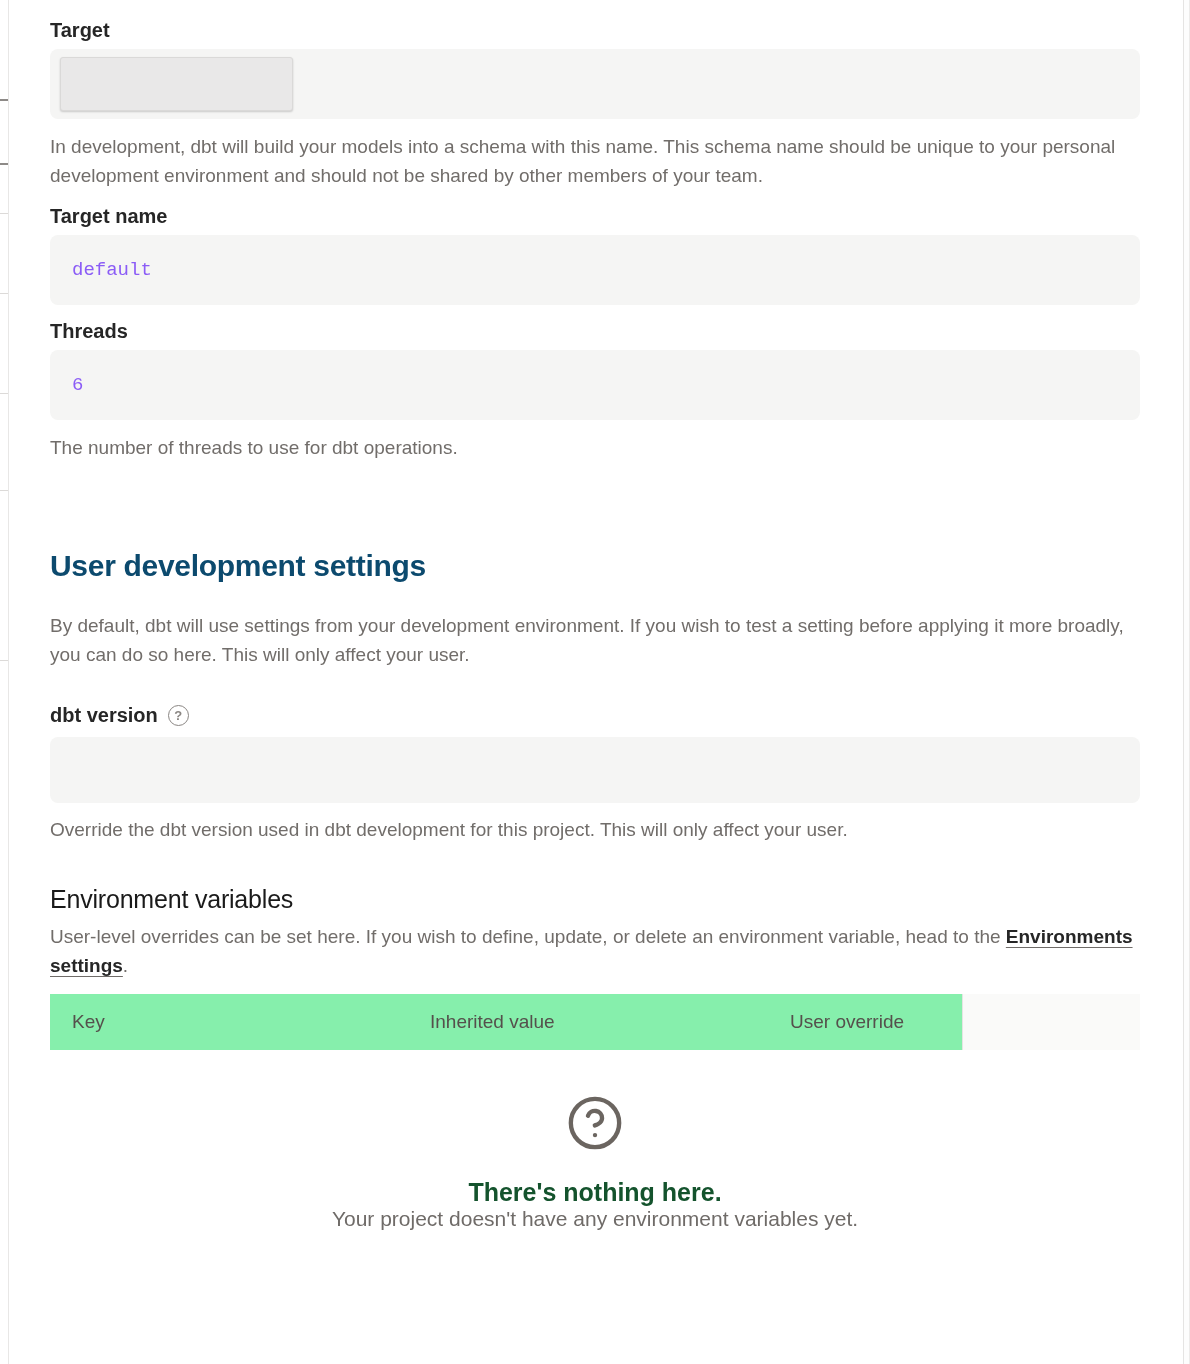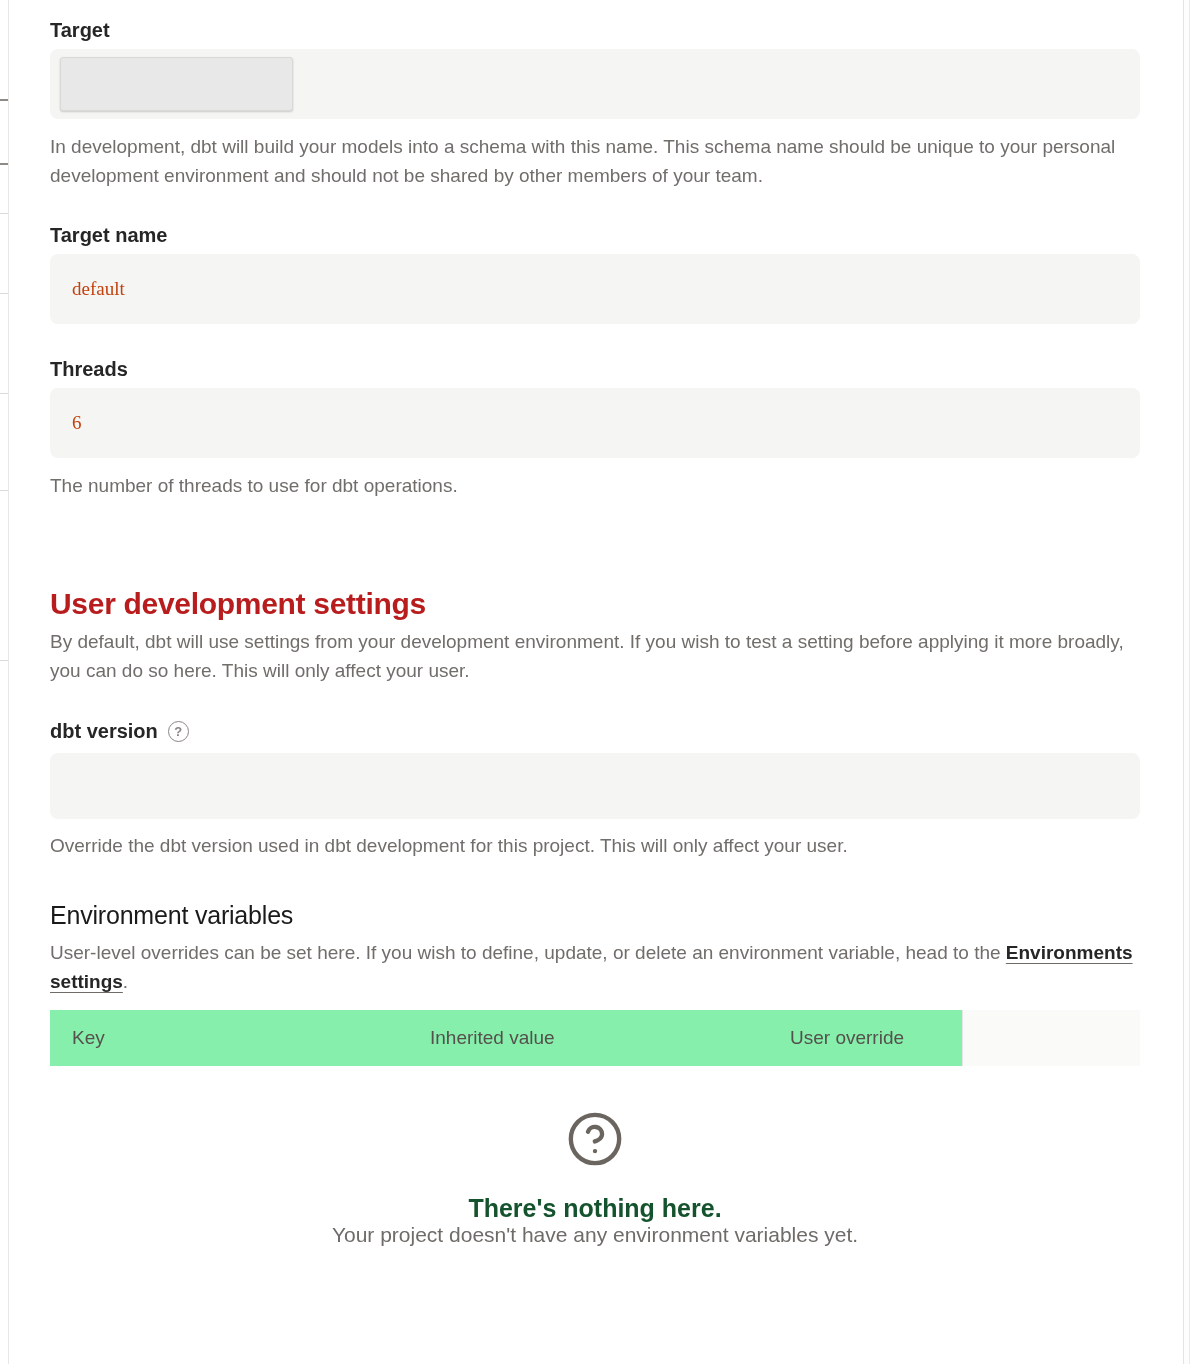--- a/index.html
+++ b/index.html
@@ -11,39 +11,39 @@
     background:#ffffff; border-right:1px solid #e8e7e6; }
   .gutter .tick { position:absolute; left:0; width:8px; height:2px; background:#8d8a87; }
   .gutter .tick.light { background:#dcdad8; height:1px; }
 
   
   .scroll-gutter { position:absolute; right:0; top:0; width:7px; height:1364px;
     background:#fdfdfd; border-left:1px solid #e5e4e3; border-right:1px solid #ecebea; }
 
   .content { position:absolute; left:50px; top:0; width:1090px; }
 
-  .field-label { margin-top:33px; font-size:20px; font-weight:600; color:#262626;
+  .field-label { margin-top:14px; font-size:20px; font-weight:600; color:#262626;
     line-height:24px; display:flex; align-items:center; }
   .field-label.first { margin-top:18px; }
 
   .text-input, .input-box {
     margin-top:7px; width:1090px; height:70px; background:#f5f5f4; border:none;
-    border-radius:8px; font-size:19px; color:#c2410c; padding-left:22px;
-    font-family:Liberation Serif, serif; display:block; }
+    border-radius:8px; font-size:19px; color:#8b5cf6; padding-left:22px;
+    font-family:Liberation Mono, monospace; display:block; }
   .input-box { display:flex; align-items:center; padding-left:10px; }
   .redaction { width:233px; height:54px; background:#e9e8e8; border:1px solid #dad9d8;
     border-radius:3px; box-shadow:0 1px 2px rgba(0,0,0,0.18); }
 
   .help-text { margin-top:13px; font-size:19px; line-height:29px; color:#716d6a; }
 
-  .section-title-lg { margin-top:86px; font-size:30px; font-weight:700; color:#b91c1c;
+  .section-title-lg { margin-top:86px; font-size:30px; font-weight:700; color:#0c4a6e;
     letter-spacing:-0.3px; line-height:36px; }
   .section-title-md { margin-top:40px; font-size:25px; font-weight:400; color:#1a1a1a;
     letter-spacing:-0.2px; line-height:30px; }
-  .section-desc { margin-top:5px; font-size:19px; line-height:29px; color:#716d6a; }
+  .section-desc { margin-top:27px; font-size:19px; line-height:29px; color:#716d6a; }
 
   .help-icon { width:21px; height:21px; margin-left:10px; border:1.5px solid #8a8683;
     border-radius:50%; display:inline-flex; align-items:center; justify-content:center;
     font-size:13px; font-weight:600; color:#8a8683; line-height:1; }
 
   .env-link { color:#262626; font-weight:600; text-decoration:underline;
     text-decoration-color:#6f6b68; text-underline-offset:4px; cursor:pointer; }
 
   .env-table-header { margin-top:14px; width:1090px; height:56px; display:grid;
     grid-template-columns:358px 360px 194px 1fr; background:#86efac; }

